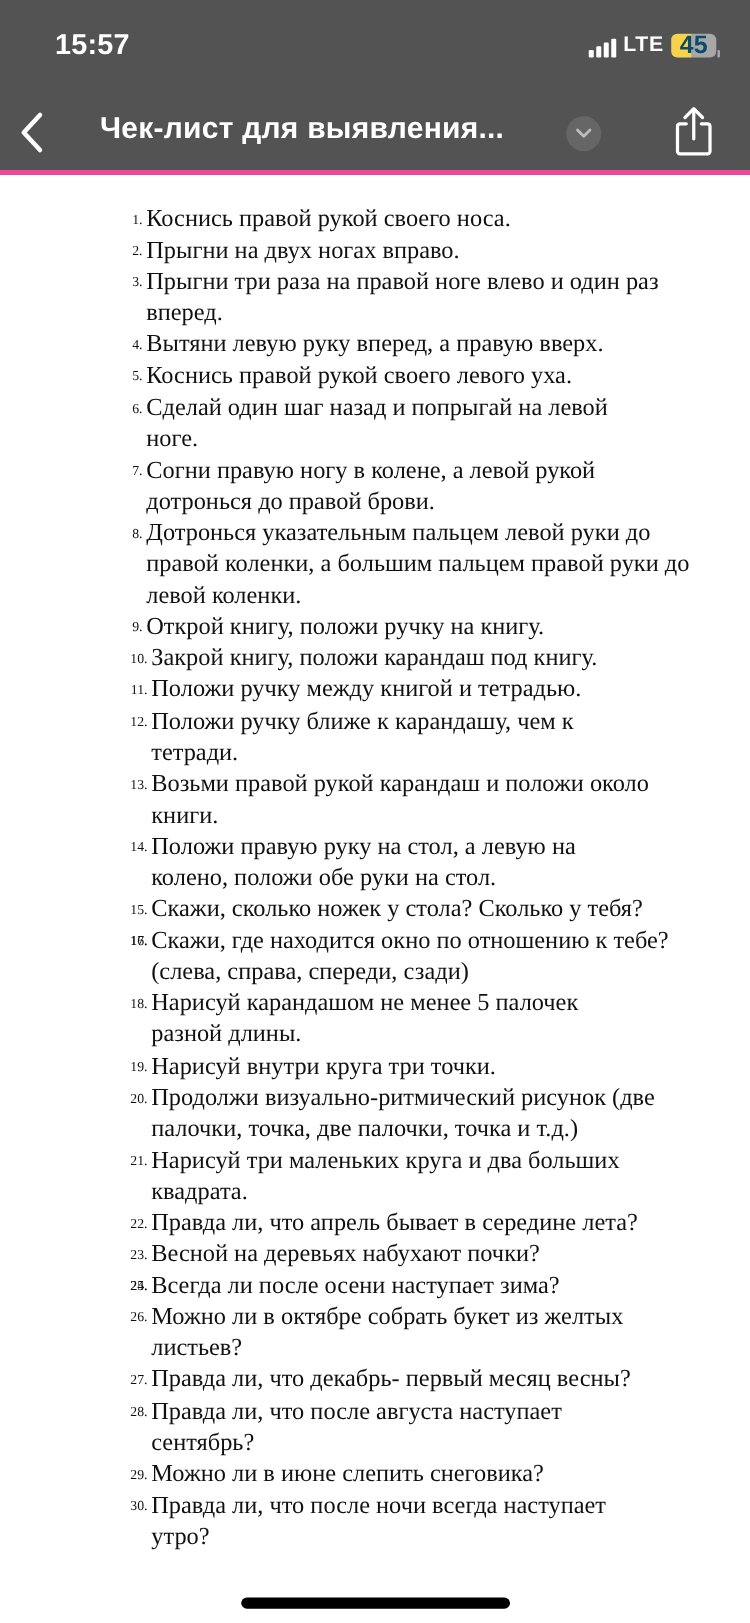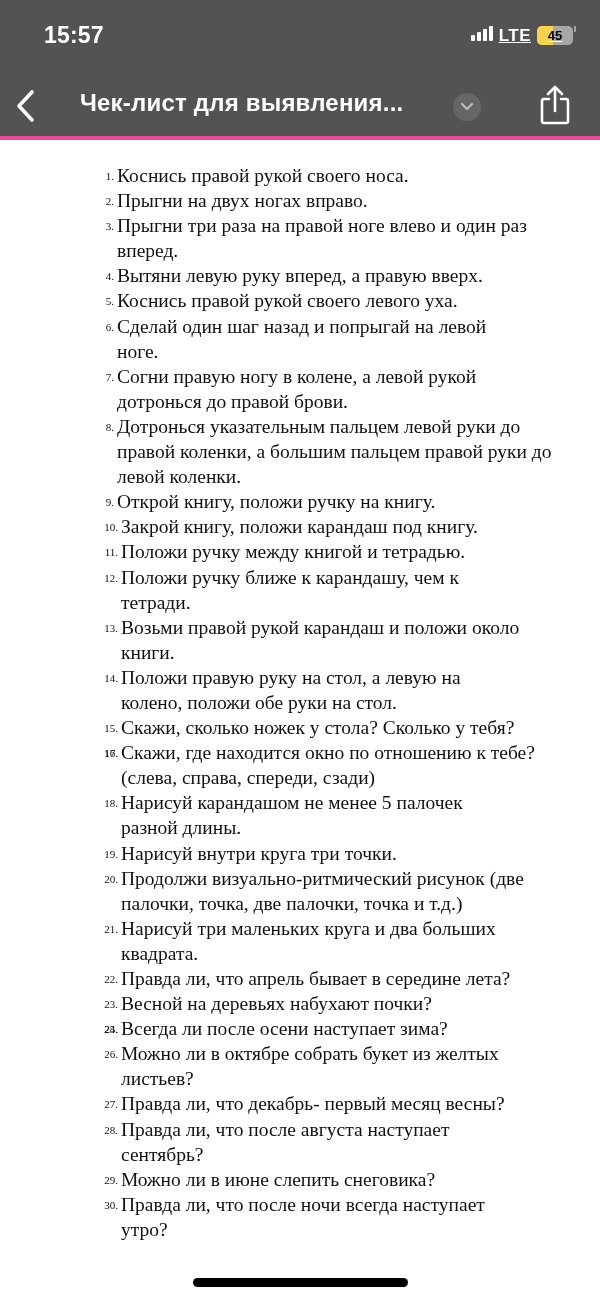--- a/index.html
+++ b/index.html
@@ -23,23 +23,22 @@
       position: absolute;
       left: 44px; top: 22px;
       font-size: 23px;
       font-weight: 600;
       letter-spacing: 0.2px;
     }
     .status-right {
       position: absolute;
       right: 24px; top: 26px;
       display: flex;
-      align-items: flex-start;
+      align-items: flex-end;
       gap: 6px;
-      text-decoration: underline;
     }
     .signal {
       display: flex;
       align-items: flex-end;
       gap: 2px;
       height: 15px;
     }
     .signal span {
       display: block;
       width: 4px;
@@ -63,22 +62,22 @@
       justify-content: center;
     }
     .battery .fill {
       position: absolute;
       left: 0; top: 0; bottom: 0;
       width: 45%;
       background: #f6d34a;
     }
     .battery .num {
       position: relative;
-      color: #000000;
-      font-size: 13px;
+      color: #0c4a6e;
+      font-size: 20px;
       font-weight: 700;
     }
     .battery-tip {
       width: 2px; height: 6px;
       background: #a7a7a7;
       border-radius: 0 1px 1px 0;
       margin-left: -5px;
     }
     .back-btn {
       position: absolute;

